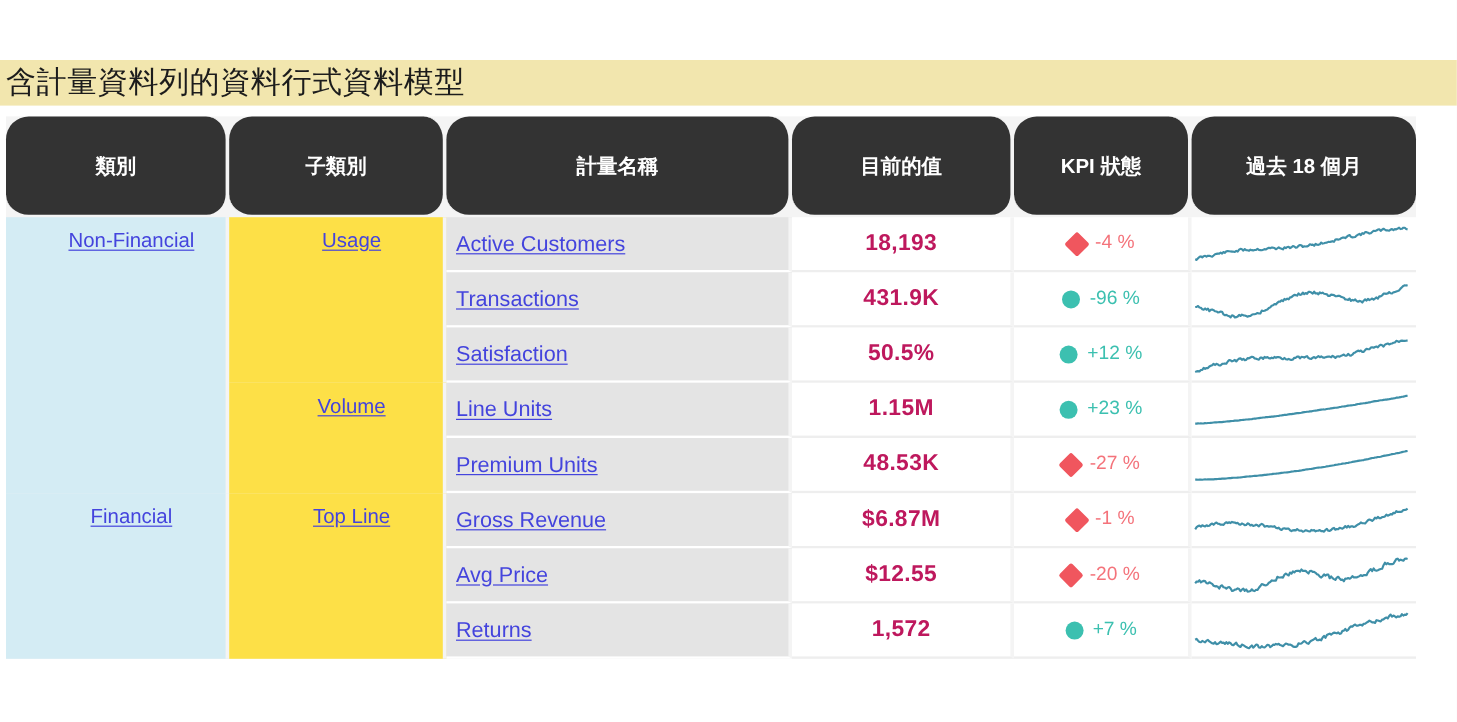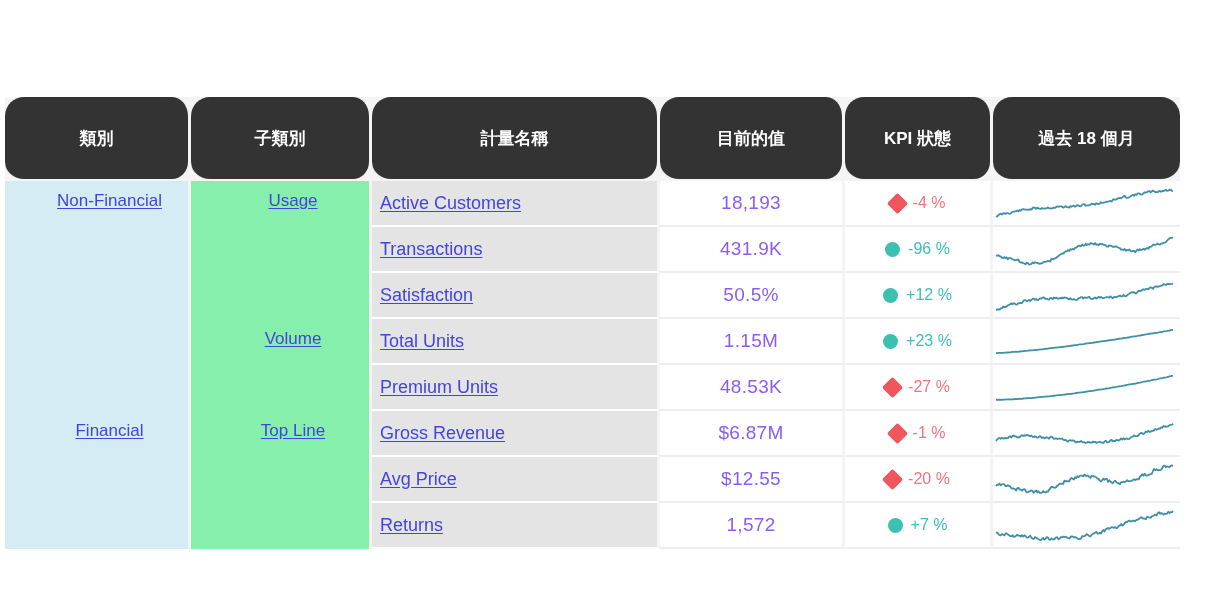--- a/index.html
+++ b/index.html
@@ -43,21 +43,21 @@
   .c-met{width:288px;}
   .c-val{width:185px;}
   .c-kpi{width:148px;}
   .c-spk{width:187px;}
 
   td.cat{
     background:#d4ecf4;text-align:center;vertical-align:top;
     border-right:3px solid #f4f4f4;
   }
   td.sub{
-    background:#86efac;text-align:center;vertical-align:top;
+    background:#fde047;text-align:center;vertical-align:top;
     border-right:3px solid #f4f4f4;
   }
   td.met{
     background:#e4e4e4;text-align:left;
     border-bottom:2px solid #ffffff;
     border-right:3px solid #f4f4f4;
     height:44px;
   }
   td.val{
     background:#ffffff;text-align:center;
@@ -81,38 +81,41 @@
     display:block;padding-top:10px;
     font-size:17px;color:#4444dd;text-decoration:underline;
     text-underline-offset:2px;cursor:pointer;padding-left:26px;
   }
   .metlink{
     display:inline-block;padding-left:8px;
     font-size:18px;color:#4444dd;text-decoration:underline;
     text-underline-offset:2px;cursor:pointer;
   }
   .valtext{
-    font-size:19px;font-weight:normal;color:#8b5cf6;letter-spacing:.3px;margin-top:23px;
+    font-size:19px;font-weight:bold;color:#be185d;letter-spacing:.3px;margin-top:23px;
   }
 
   .kpi-wrap{display:flex;align-items:center;justify-content:center;gap:8px;}
   .kpi-shape{width:15px;height:15px;flex:0 0 auto;}
   .kpi-shape.circle{border-radius:50%;background:#3cc0b0;}
   .kpi-shape.diamond{background:#f0565e;transform:rotate(45deg);border-radius:2px;}
   .kpi-delta{font-size:16px;}
   .kpi-delta.pos{color:#3cc0b0;}
   .kpi-delta.neg{color:#f4737b;}
 
   .spark{display:block;width:183px;height:40px;}
 </style>
 </head>
 <body>
 
 <div class="page">
 
+  <div class="banner">
+    <div class="banner-text">含計量資料列的資料行式資料模型</div>
+  </div>
 
   <table class="table">
     <colgroup>
       <col class="c-cat">
         <col class="c-sub">
         <col class="c-met">
       <col class="c-val">
         <col class="c-kpi">
         <col class="c-spk">
     </colgroup>
@@ -175,21 +178,21 @@
           <td class="spk">
             <svg class="spark" viewBox="0 0 183 40" preserveAspectRatio="none">
               <path d="M3.00 35.03 L4.18 34.49 L5.36 34.30 L6.54 34.58 L7.72 33.37 L8.90 33.30 L10.08 31.49 L11.26 32.40 L12.44 31.64 L13.62 31.74 L14.80 30.46 L15.98 29.82 L17.16 29.30 L18.34 28.28 L19.52 29.18 L20.70 28.23 L21.88 28.67 L23.06 29.59 L24.24 29.46 L25.42 28.24 L26.60 28.12 L27.78 27.86 L28.96 28.12 L30.14 26.27 L31.32 25.11 L32.50 25.22 L33.68 26.10 L34.86 25.57 L36.04 24.95 L37.22 26.20 L38.40 24.78 L39.58 23.88 L40.76 23.62 L41.94 24.83 L43.12 23.96 L44.30 25.11 L45.48 24.94 L46.66 23.44 L47.84 23.59 L49.02 22.93 L50.20 22.33 L51.38 22.53 L52.56 23.77 L53.74 23.90 L54.92 24.38 L56.10 24.75 L57.28 23.06 L58.46 23.03 L59.64 24.13 L60.82 22.48 L62.00 23.10 L63.18 22.55 L64.36 23.44 L65.54 23.76 L66.72 23.08 L67.90 23.49 L69.08 22.47 L70.26 23.15 L71.44 22.48 L72.62 22.61 L73.80 22.87 L74.98 23.87 L76.16 24.31 L77.34 23.30 L78.52 24.31 L79.70 24.65 L80.88 24.12 L82.06 24.66 L83.24 25.00 L84.42 24.55 L85.60 23.14 L86.78 23.17 L87.96 22.16 L89.14 22.09 L90.32 23.61 L91.50 22.40 L92.68 22.54 L93.86 22.96 L95.04 22.32 L96.22 21.75 L97.40 23.41 L98.58 23.92 L99.76 24.04 L100.94 23.06 L102.12 22.51 L103.30 23.46 L104.48 22.66 L105.66 21.84 L106.84 22.70 L108.02 22.01 L109.20 22.84 L110.38 23.19 L111.56 22.75 L112.74 22.40 L113.92 22.11 L115.10 22.20 L116.28 22.74 L117.46 21.48 L118.64 22.28 L119.82 23.32 L121.00 22.04 L122.18 21.90 L123.36 22.24 L124.54 21.54 L125.72 21.06 L126.90 20.49 L128.08 21.44 L129.26 21.43 L130.44 19.85 L131.62 21.10 L132.80 21.31 L133.98 20.55 L135.16 19.25 L136.34 18.72 L137.52 17.88 L138.70 17.18 L139.88 17.67 L141.06 17.07 L142.24 18.26 L143.42 18.27 L144.60 16.77 L145.78 15.64 L146.96 16.02 L148.14 15.96 L149.32 14.71 L150.50 14.38 L151.68 14.79 L152.86 14.13 L154.04 13.74 L155.22 14.46 L156.40 13.03 L157.58 12.31 L158.76 12.75 L159.94 13.85 L161.12 12.21 L162.30 11.63 L163.48 11.23 L164.66 12.04 L165.84 11.47 L167.02 11.20 L168.20 10.67 L169.38 10.38 L170.56 9.08 L171.74 9.45 L172.92 9.97 L174.10 9.01 L175.28 8.83 L176.46 9.04 L177.64 9.07 L178.82 8.95 L180.00 8.66" fill="none" stroke="#3f8fa8" stroke-width="1.8" stroke-linejoin="round"></path>
             </svg>
           </td>
         </tr>
         <tr>
           <td class="sub" rowspan="2">
             <span class="grouplabel">Volume</span>
           </td>
-          <td class="met"><span class="metlink">Total Units</span></td>
+          <td class="met"><span class="metlink">Line Units</span></td>
           <td class="val"><span class="valtext">1.15M</span></td>
           <td class="kpi">
             <div class="kpi-wrap">
               <span class="kpi-shape circle"></span>
               <span class="kpi-delta pos">+23 %</span>
             </div>
           </td>
           <td class="spk">
             <svg class="spark" viewBox="0 0 183 40" preserveAspectRatio="none">
               <path d="M3.00 32.04 L4.18 32.04 L5.36 31.85 L6.54 31.94 L7.72 31.86 L8.90 31.89 L10.08 31.80 L11.26 31.66 L12.44 31.69 L13.62 31.52 L14.80 31.50 L15.98 31.39 L17.16 31.30 L18.34 31.06 L19.52 30.96 L20.70 30.97 L21.88 30.90 L23.06 30.76 L24.24 30.79 L25.42 30.73 L26.60 30.51 L27.78 30.49 L28.96 30.26 L30.14 30.19 L31.32 30.18 L32.50 29.93 L33.68 29.84 L34.86 29.71 L36.04 29.51 L37.22 29.47 L38.40 29.47 L39.58 29.29 L40.76 29.06 L41.94 29.02 L43.12 28.92 L44.30 28.83 L45.48 28.58 L46.66 28.60 L47.84 28.44 L49.02 28.37 L50.20 28.28 L51.38 27.99 L52.56 27.76 L53.74 27.79 L54.92 27.51 L56.10 27.38 L57.28 27.27 L58.46 27.16 L59.64 26.91 L60.82 26.93 L62.00 26.64 L63.18 26.58 L64.36 26.46 L65.54 26.43 L66.72 26.18 L67.90 26.15 L69.08 25.99 L70.26 25.85 L71.44 25.63 L72.62 25.53 L73.80 25.26 L74.98 25.14 L76.16 24.99 L77.34 24.76 L78.52 24.69 L79.70 24.49 L80.88 24.26 L82.06 24.06 L83.24 24.05 L84.42 23.86 L85.60 23.68 L86.78 23.44 L87.96 23.32 L89.14 23.30 L90.32 23.18 L91.50 22.97 L92.68 22.64 L93.86 22.47 L95.04 22.31 L96.22 22.12 L97.40 22.13 L98.58 21.81 L99.76 21.78 L100.94 21.50 L102.12 21.29 L103.30 21.14 L104.48 21.01 L105.66 20.78 L106.84 20.58 L108.02 20.40 L109.20 20.27 L110.38 20.21 L111.56 20.10 L112.74 19.82 L113.92 19.63 L115.10 19.51 L116.28 19.25 L117.46 19.15 L118.64 18.88 L119.82 18.80 L121.00 18.70 L122.18 18.55 L123.36 18.19 L124.54 18.02 L125.72 17.73 L126.90 17.70 L128.08 17.60 L129.26 17.27 L130.44 17.05 L131.62 16.90 L132.80 16.78 L133.98 16.68 L135.16 16.49 L136.34 16.35 L137.52 15.97 L138.70 15.68 L139.88 15.53 L141.06 15.34 L142.24 15.28 L143.42 15.05 L144.60 14.97 L145.78 14.71 L146.96 14.50 L148.14 14.26 L149.32 14.06 L150.50 13.76 L151.68 13.52 L152.86 13.32 L154.04 13.21 L155.22 13.04 L156.40 12.73 L157.58 12.52 L158.76 12.53 L159.94 12.27 L161.12 12.08 L162.30 11.98 L163.48 11.79 L164.66 11.65 L165.84 11.42 L167.02 11.13 L168.20 11.02 L169.38 10.84 L170.56 10.41 L171.74 10.34 L172.92 10.18 L174.10 9.97 L175.28 9.62 L176.46 9.54 L177.64 9.18 L178.82 8.94 L180.00 8.81" fill="none" stroke="#3f8fa8" stroke-width="1.8" stroke-linejoin="round"></path>

